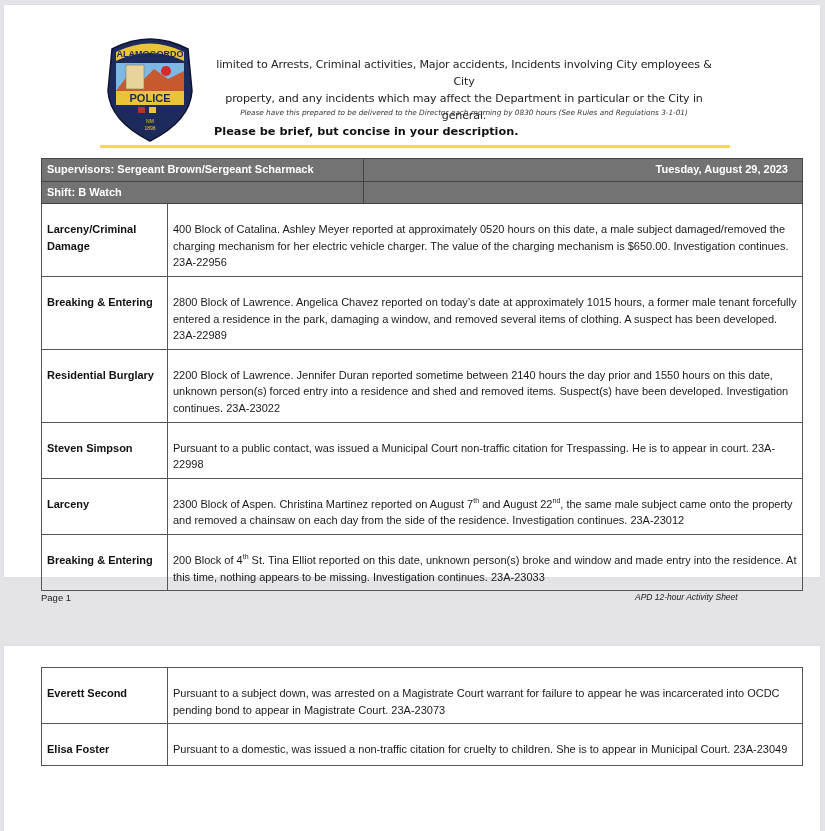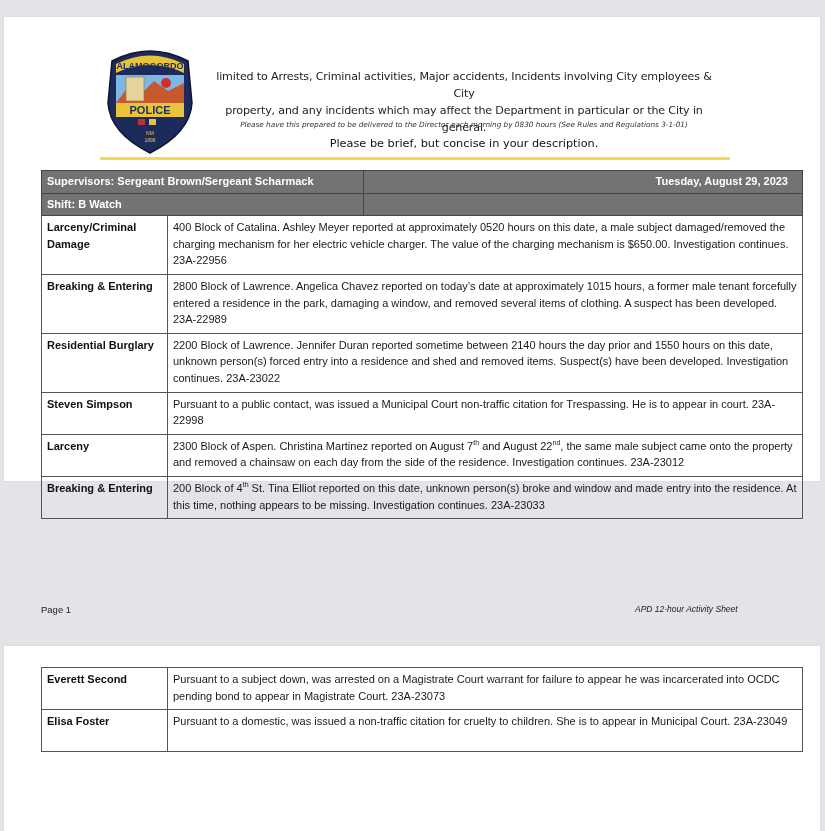--- a/index.html
+++ b/index.html
@@ -9,62 +9,62 @@
     font-family: "Liberation Sans", sans-serif;
     color: #111;
     position: relative;
   }
   .page {
     position: absolute;
     left: 4px; width: 816px;
     background: #ffffff;
     box-shadow: 0 0 1px #c9c8cf;
   }
-  #page1 { top: 5px; height: 464px; margin-top: 12px; }
+  #page1 { top: 5px; height: 572px; }
   #page2 { top: 646px; height: 200px; }
 
   
   .logo { position: absolute; left: 100px; top: 30px; width: 92px; height: 108px; }
   .title {
     position: absolute; left: 210px; width: 500px; top: 27px;
     text-align: center; font-size: 21px; color: #1a1a1a; font-family: "DejaVu Sans", sans-serif;
   }
   .intro {
     position: absolute; left: 208px; width: 504px; top: 51px;
     text-align: center; font-size: 11.1px; line-height: 17px; color: #222;
     font-family: "DejaVu Sans", sans-serif; letter-spacing: -0.15px;
   }
   .note {
     position: absolute; left: 210px; width: 500px; top: 103px;
     text-align: center; font-size: 7.3px; font-style: italic; color: #333;
     font-family: "DejaVu Sans", sans-serif;
   }
   .brief {
     position: absolute; left: 210px; width: 500px; top: 120px;
-    text-align: center; font-size: 11.3px; font-weight: normal; color: #111;
+    text-align: left; font-size: 11.3px; font-weight: bold; color: #111;
     font-family: "DejaVu Sans", sans-serif;
   }
   .yellow-rule {
     position: absolute; left: 96px; width: 630px; top: 140px; height: 3px;
     background: #f7d84a;
   }
 
   
   table.sheet {
     position: absolute; left: 37px; width: 762px;
     border-collapse: collapse; table-layout: fixed;
     font-family: "Liberation Sans", sans-serif;
     font-size: 11px; line-height: 16.6px;
   }
   #page1 table.sheet { top: 153px; }
   #page2 table.sheet { top: 21px; }
   table.sheet td {
     border: 1px solid #555;
     vertical-align: top;
-    padding: 3px 5px 5px 5px;
+    padding: 17px 5px 5px 5px;
   }
   table.sheet col.c1 { width: 126px; }
   tr.hdr td {
     background: #737373; color: #fff; font-weight: bold;
     border-color: #444; padding: 2px 14px 3px 5px; height: 16px;
   }
   td.right { text-align: right; }
   td.label { font-weight: bold; color: #111; }
   td.desc { color: #1a1a1a; }
   sup { font-size: 7px; line-height: 0; }

